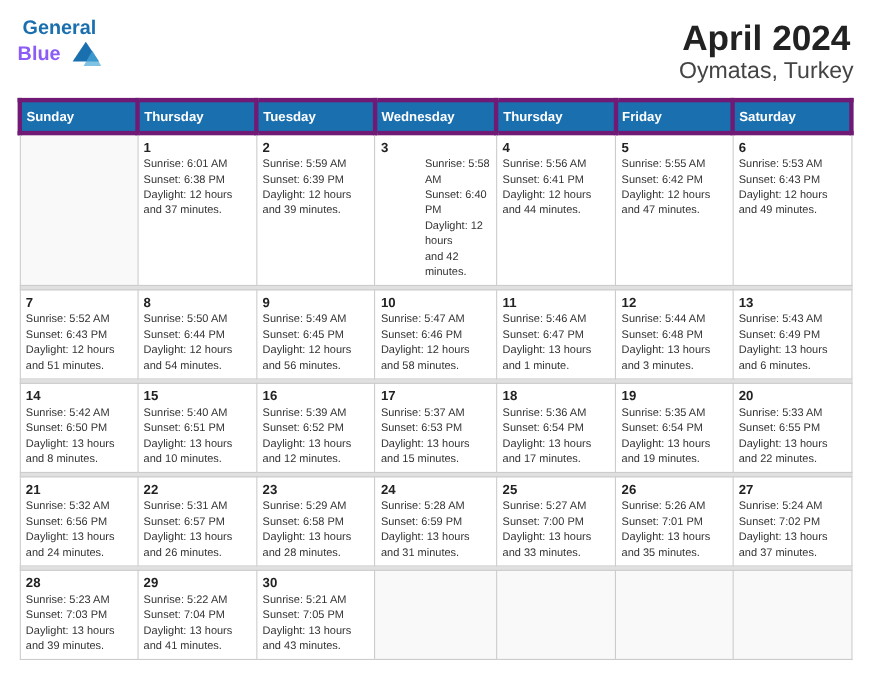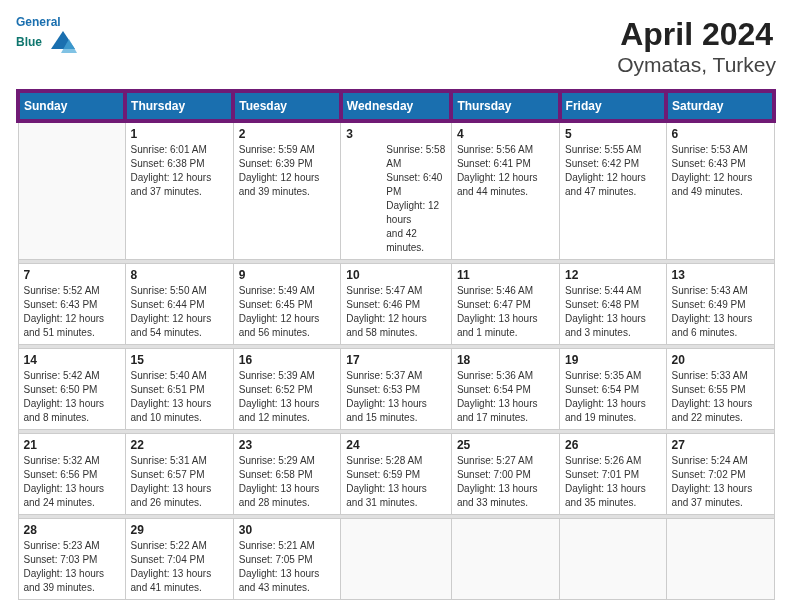--- a/index.html
+++ b/index.html
@@ -14,24 +14,25 @@
       display: flex;
       justify-content: space-between;
       align-items: flex-start;
       margin-bottom: 12px;
     }
     .logo {
       display: flex;
       align-items: center;
     }
     .logo-text {
-      font-size: 12px;
+      font-size: 18px;
       font-weight: bold;
       color: #1a1a2e;
       line-height: 1.1;
+      text-align: center;
     }
     .logo-text span {
       color: #1a6faf;
     }
     .logo-icon {
       width: 28px;
       height: 28px;
       margin-left: 4px;
     }
     .title-block {
@@ -87,21 +88,21 @@
   </style>
 </head>
 <body>
 
 <div class="header">
   <div class="logo">
     <div>
       <div class="logo-text">
         <span>General</span>
       </div>
-      <div class="logo-text" style="color:#0f766e;">Blue
+      <div class="logo-text" style="color:#8b5cf6;">Blue
         <svg class="logo-icon" viewBox="0 0 28 28" style="display:inline-block;vertical-align:middle;">
           <polygon points="14,2 26,20 2,20" fill="#1a6faf"></polygon>
           <polygon points="20,10 28,24 12,24" fill="#4aa8d8" opacity="0.7"></polygon>
         </svg>
       </div>
     </div>
   </div>
   <div class="title-block">
     <div class="month-title">April 2024</div>
     <div class="location-title">Oymatas, Turkey</div>

